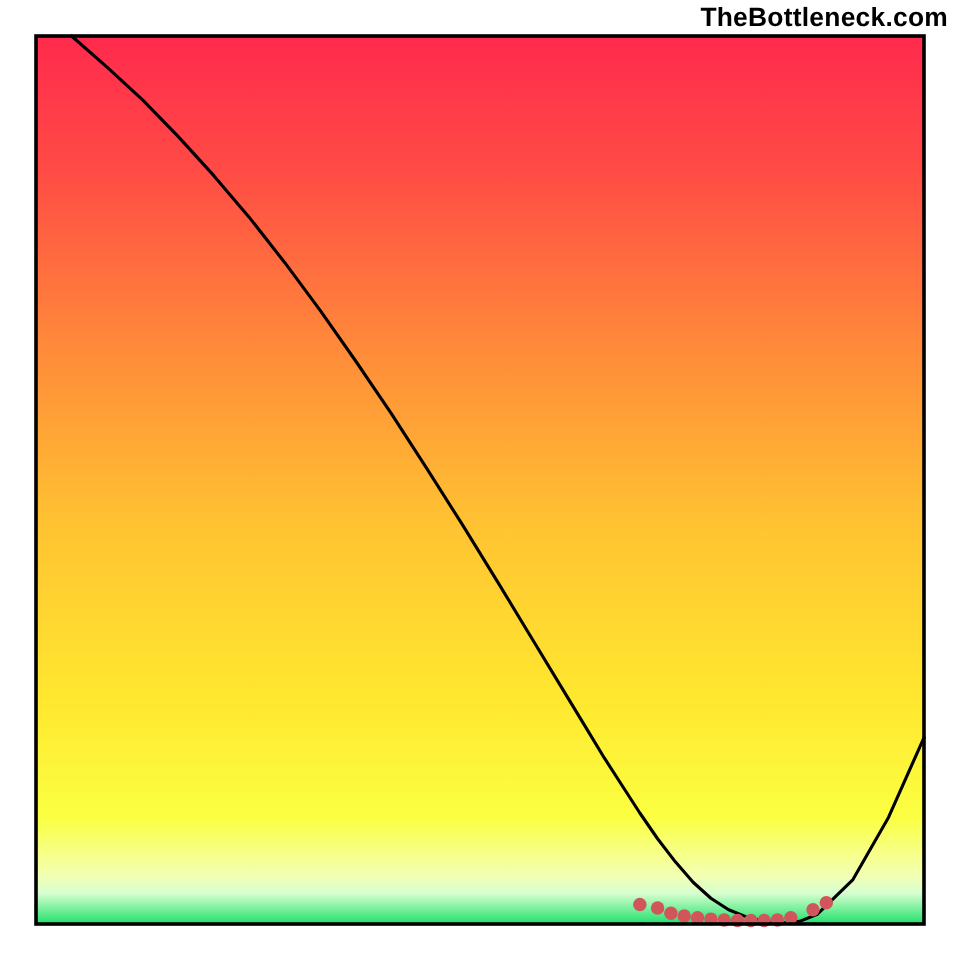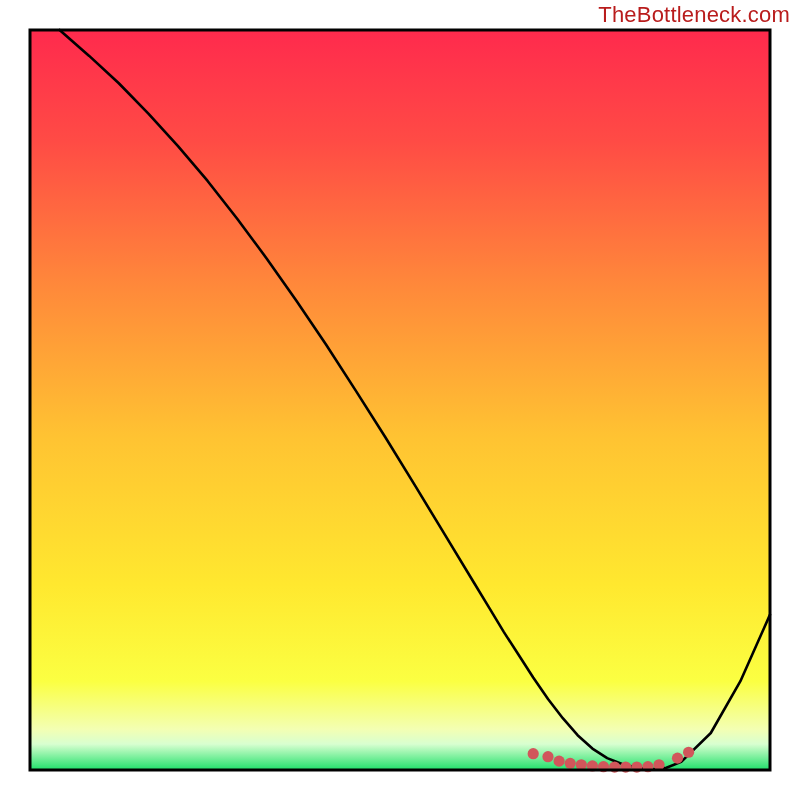--- a/index.html
+++ b/index.html
@@ -14,22 +14,22 @@
   .frame {
     position: relative;
     width: 800px;
     height: 800px;
   }
   .watermark {
     position: absolute;
     top: 2px;
     right: 10px;
     font-size: 22px;
-    font-weight: 400;
-    color: #b91c1c;
+    font-weight: 700;
+    color: #000000;
     letter-spacing: 0.2px;
   }
   svg { display: block; }
 </style>
 </head>
 <body>
 
 <div class="frame">
   <div class="watermark">TheBottleneck.com</div>
   <svg id="chart-svg" width="800" height="800">

